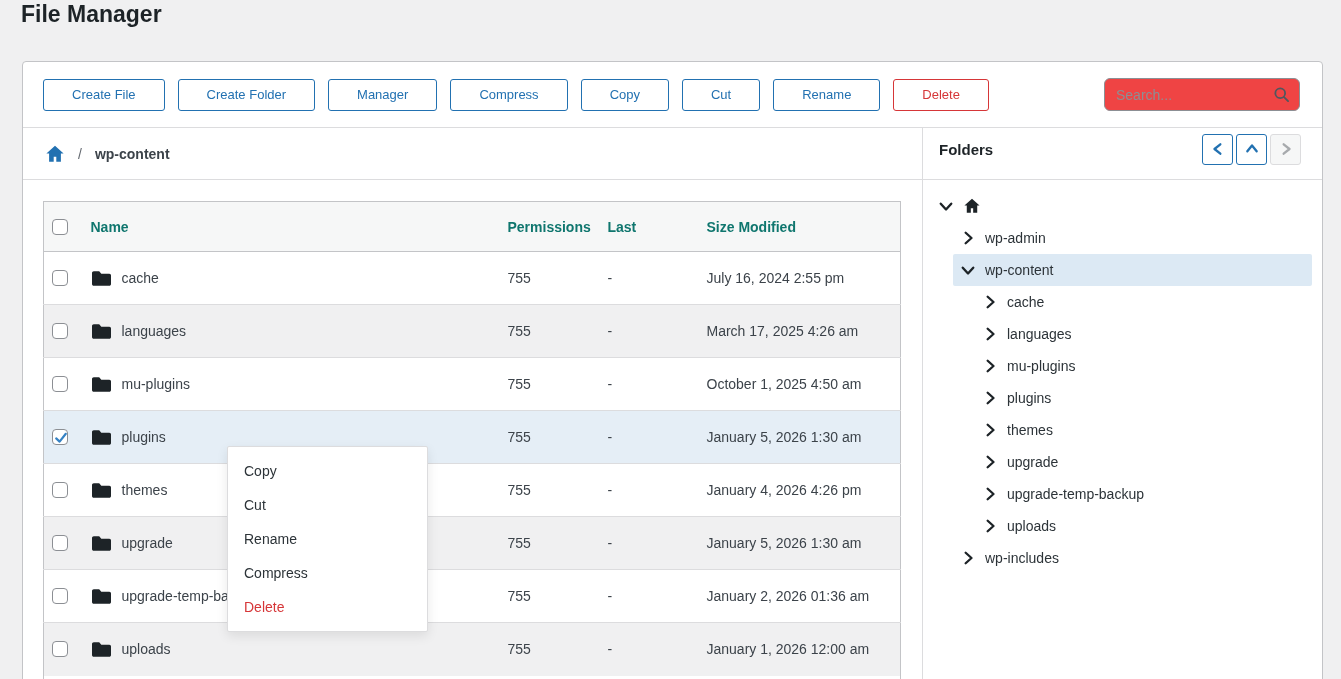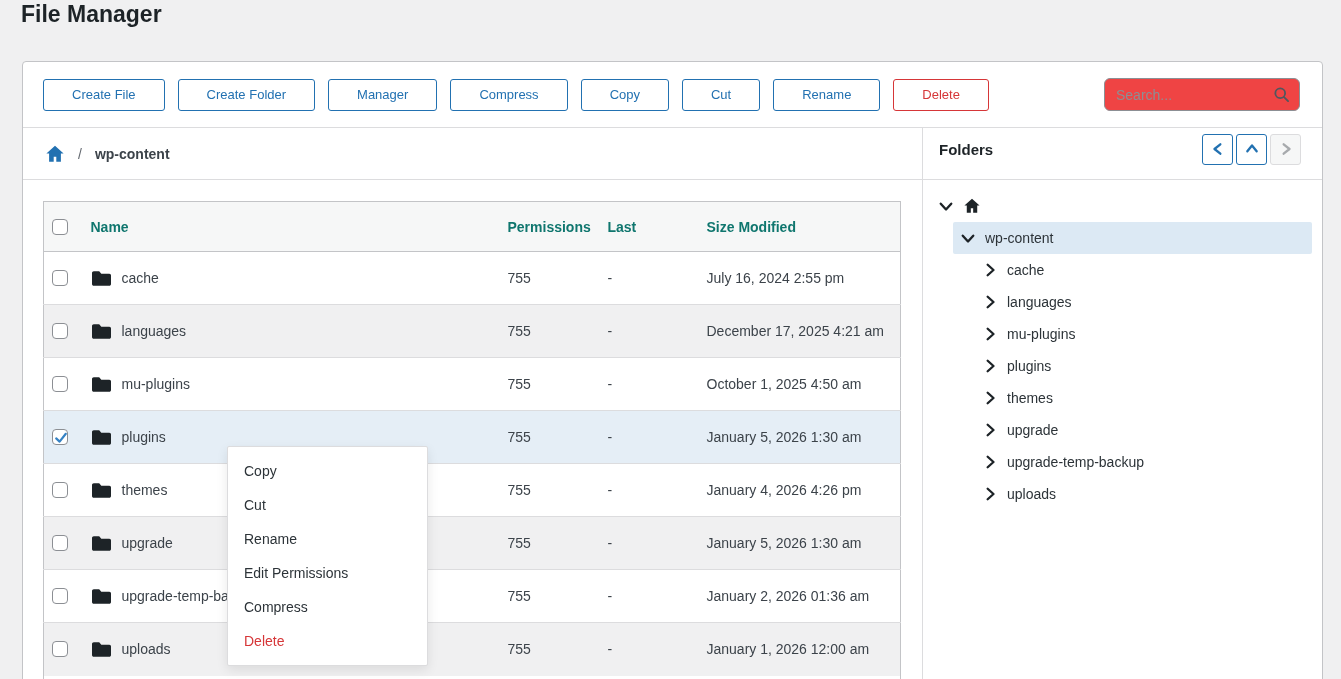--- a/index.html
+++ b/index.html
@@ -191,21 +191,21 @@
         <span class="folder-icon">
           <svg width="21" height="17" viewBox="0 0 21 17">
                         <path d="M1 3 C1 2 1.8 1.2 2.8 1.2 h5.4 l2.1 2.5 h8 c1 0 1.7.8 1.7 1.8 v8.5 c0 1-.8 1.8-1.7 1.8 H2.8 c-1 0-1.8-.8-1.8-1.8 Z" fill="#1d2327"></path>
                       </svg>
         </span>
         <span>languages</span>
       </span>
     </td>
     <td><span>755</span></td>
     <td><span>-</span></td>
-    <td><span>December 17, 2025 4:21 am</span></td>
+    <td><span>March 17, 2025 4:26 am</span></td>
   </tr>
 
   <tr>
     <td class="col-check">
       <span class="checkbox">
         
       </span>
     </td>
     <td>
       <span class="name-cell">
@@ -369,20 +369,29 @@
               </svg>
     </span>
     <span class="tree-home">
       <svg width="18" height="18" viewBox="0 0 20 20">
                 <path d="M10 2 L1.6 9.4 h2.6 v8 h4.5 v-4.9 h2.6 v4.9 h4.5 v-8 h2.6 Z" fill="#1d2327"></path>
               </svg>
     </span>
 
   </div>
 
+  <div class="tree-row level-1">
+    <span class="expander right">
+      <svg width="14" height="14" viewBox="0 0 12 12">
+                <path d="M4 1.5 L9 6 L4 10.5" fill="none" stroke="currentColor" stroke-width="2" stroke-linecap="round" stroke-linejoin="round"></path>
+              </svg>
+    </span>
+
+    <span class="tree-label">wp-admin</span>
+  </div>
 
   <div class="tree-row level-1 selected">
     <span class="expander down">
       <svg width="14" height="14" viewBox="0 0 12 12">
                 <path d="M4 1.5 L9 6 L4 10.5" fill="none" stroke="currentColor" stroke-width="2" stroke-linecap="round" stroke-linejoin="round"></path>
               </svg>
     </span>
 
     <span class="tree-label">wp-content</span>
   </div>
@@ -460,30 +469,38 @@
   <div class="tree-row level-2">
     <span class="expander right">
       <svg width="14" height="14" viewBox="0 0 12 12">
                 <path d="M4 1.5 L9 6 L4 10.5" fill="none" stroke="currentColor" stroke-width="2" stroke-linecap="round" stroke-linejoin="round"></path>
               </svg>
     </span>
 
     <span class="tree-label">uploads</span>
   </div>
 
+  <div class="tree-row level-1">
+    <span class="expander right">
+      <svg width="14" height="14" viewBox="0 0 12 12">
+                <path d="M4 1.5 L9 6 L4 10.5" fill="none" stroke="currentColor" stroke-width="2" stroke-linecap="round" stroke-linejoin="round"></path>
+              </svg>
+    </span>
+
+    <span class="tree-label">wp-includes</span>
+  </div>
 </div>
     </div>
   </div>
 </div>
 
 <div class="context-menu">
   <div class="menu-item">Copy</div>
 
   <div class="menu-item">Cut</div>
 
   <div class="menu-item">Rename</div>
 
-  <div class="menu-item">Edit Permissions</div>
 
   <div class="menu-item">Compress</div>
 
   <div class="menu-item danger">Delete</div>
 </div>
 
 </body></html>

